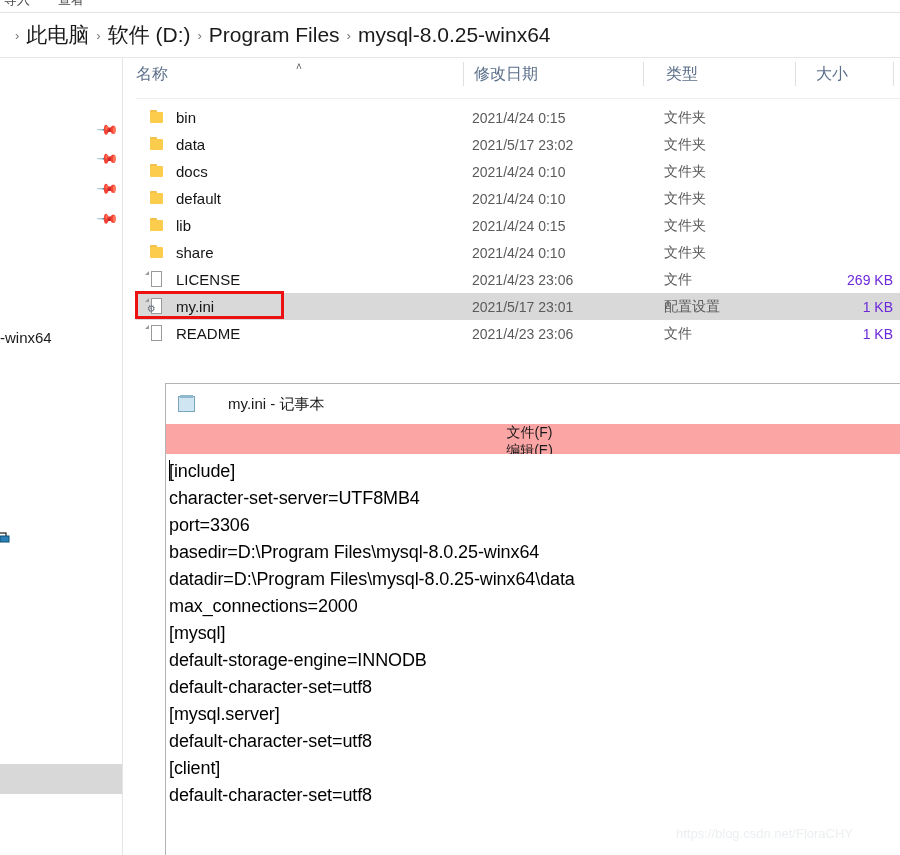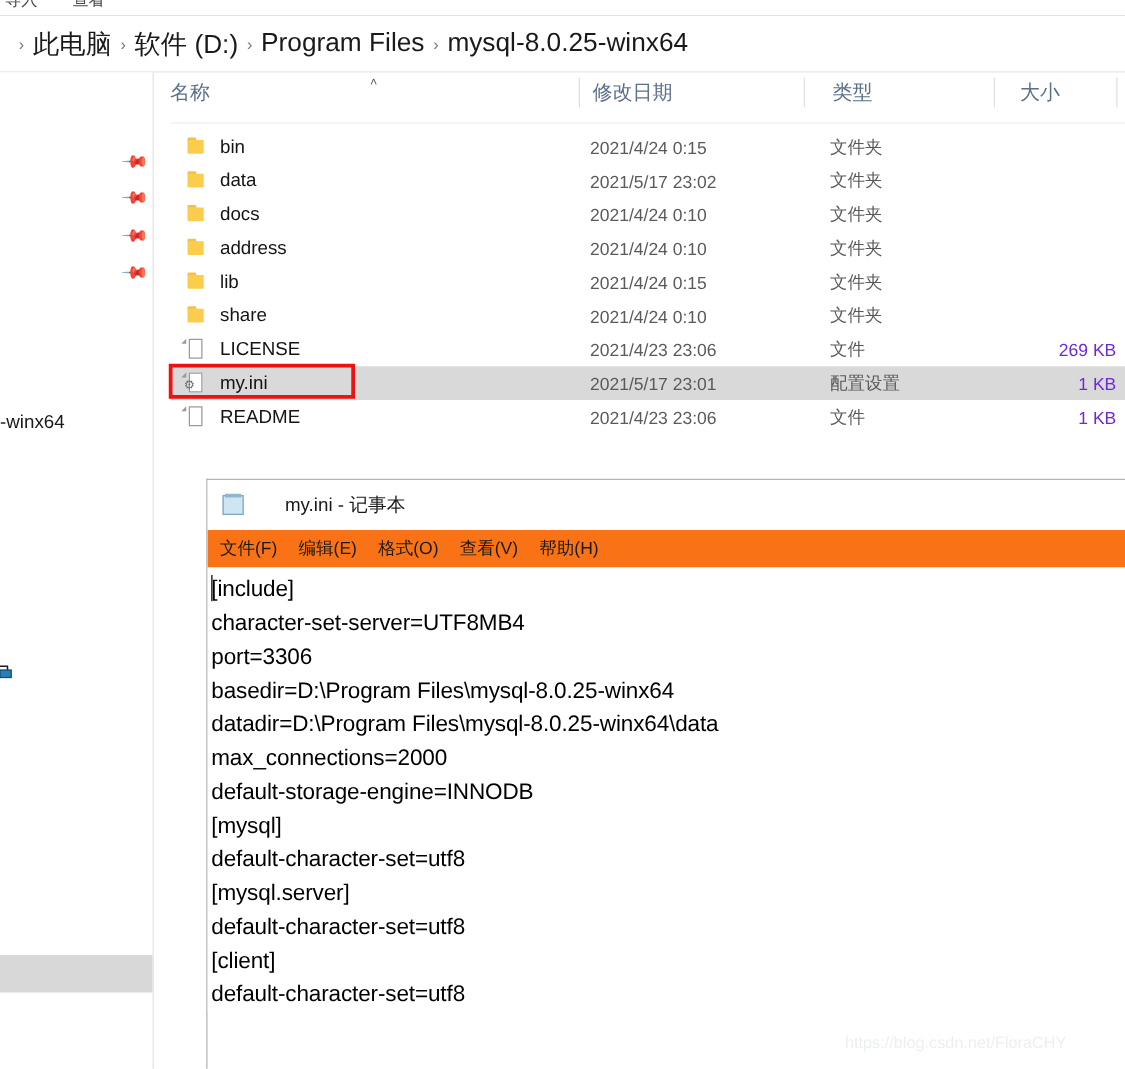--- a/index.html
+++ b/index.html
@@ -304,21 +304,22 @@
     font-size: 15px;
     color: #1a1a1a;
     white-space: nowrap;
   }
   .np-menubar {
     position: relative;
     height: 30px;
     display: flex;
     align-items: center;
     padding-left: 10px;
-    background: #f97316;
+    background: #fca5a5;
+    flex-direction: column;
   }
   .np-menu-item {
     font-size: 14px;
     color: #1a1a1a;
     margin-right: 17px;
     white-space: nowrap;
   }
   .np-textarea {
     position: relative;
     padding: 4px 0 0 3px;
@@ -422,21 +423,21 @@
   <div class="file-row">
     <span class="row-icon"><span class="folder-ico"></span></span>
     <span class="cell-name">docs</span>
     <span class="cell-date">2021/4/24 0:10</span>
     <span class="cell-type">文件夹</span>
     <span class="cell-size"></span>
   </div>
 
   <div class="file-row">
     <span class="row-icon"><span class="folder-ico"></span></span>
-    <span class="cell-name">address</span>
+    <span class="cell-name">default</span>
     <span class="cell-date">2021/4/24 0:10</span>
     <span class="cell-type">文件夹</span>
     <span class="cell-size"></span>
   </div>
 
   <div class="file-row">
     <span class="row-icon"><span class="folder-ico"></span></span>
     <span class="cell-name">lib</span>
     <span class="cell-date">2021/4/24 0:15</span>
     <span class="cell-type">文件夹</span>
@@ -498,22 +499,22 @@
   </div>
 
   <div class="np-textarea">
     <span class="np-caret"></span>
     <div class="np-line">[include]</div>
     <div class="np-line">character-set-server=UTF8MB4</div>
     <div class="np-line">port=3306</div>
     <div class="np-line">basedir=D:\Program Files\mysql-8.0.25-winx64</div>
     <div class="np-line">datadir=D:\Program Files\mysql-8.0.25-winx64\data</div>
     <div class="np-line">max_connections=2000</div>
+    <div class="np-line">[mysql]</div>
     <div class="np-line">default-storage-engine=INNODB</div>
-    <div class="np-line">[mysql]</div>
     <div class="np-line">default-character-set=utf8</div>
     <div class="np-line">[mysql.server]</div>
     <div class="np-line">default-character-set=utf8</div>
     <div class="np-line">[client]</div>
     <div class="np-line">default-character-set=utf8</div>
   </div>
 
 </div>
 
 <div class="watermark">https://blog.csdn.net/FloraCHY</div>

